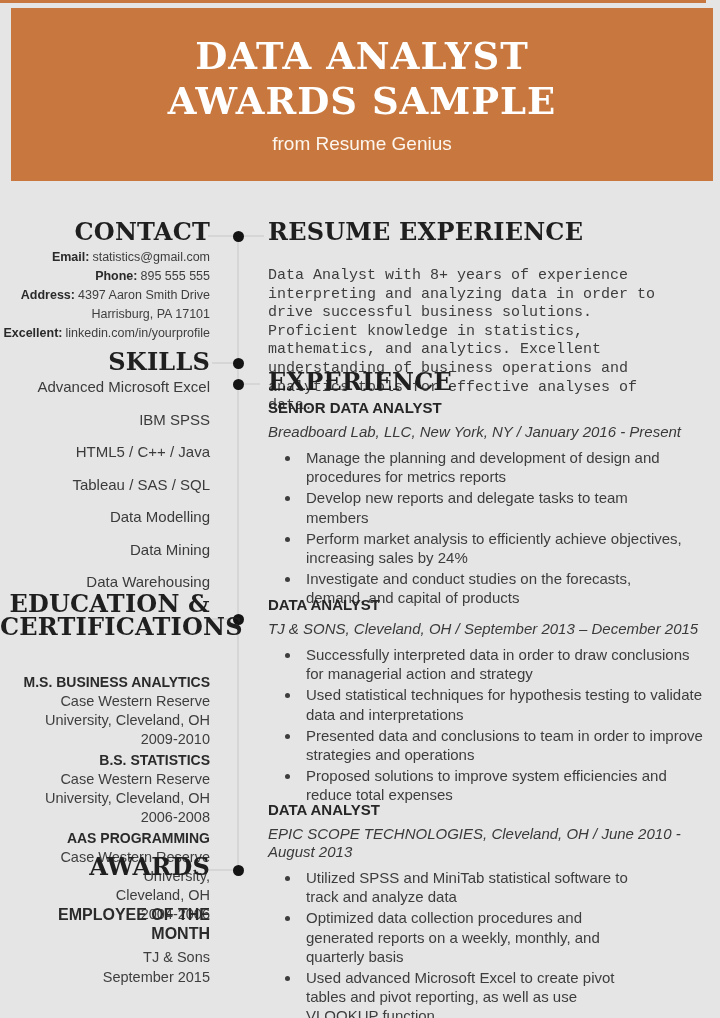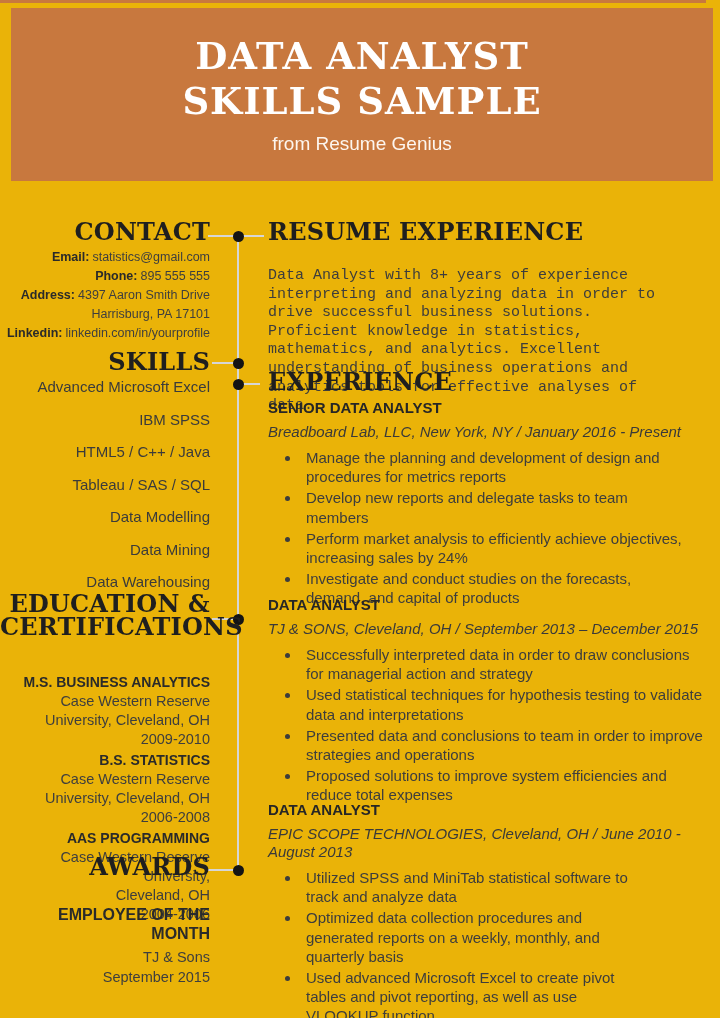--- a/index.html
+++ b/index.html
@@ -1,17 +1,17 @@
 <!DOCTYPE html>
 <html><head>
 <meta charset="utf-8">
 <style>
   html,body { margin:0; padding:0; background:#ffffff; }
   .page {
-    position:relative; width:720px; height:1018px; background:#eab308;
+    position:relative; width:720px; height:1018px; background:#e5e5e5;
     font-family:"Liberation Sans", sans-serif; overflow:hidden;
     color:#3e3e3e;
   }
   
   .top-strip { position:absolute; left:0; top:0; width:706px; height:3px; background:#c8783e; }
   .banner {
     position:absolute; left:11px; top:8px; width:702px; height:173px;
     background:#c8783e; text-align:center; color:#ffffff;
   }
   .banner-title {
@@ -54,21 +54,21 @@
 </style>
 </head>
 <body>
 
 <div class="page">
 
   <div class="top-strip"></div>
   <div class="banner">
     <div class="banner-title">
       <div>DATA ANALYST</div>
-      <div>SKILLS SAMPLE</div>
+      <div>AWARDS SAMPLE</div>
     </div>
     <div class="banner-sub">from Resume Genius</div>
   </div>
 
   <div class="tl-line"></div>
   <div class="tl-conn" style="left:208px; top:235px; width:56px;"></div>
   <div class="tl-conn" style="left:212px; top:362px; width:26px;"></div>
   <div class="tl-conn" style="left:238px; top:383px; width:22px;"></div>
   <div class="tl-conn" style="left:212px; top:618px; width:26px;"></div>
   <div class="tl-conn" style="left:206px; top:869px; width:32px;"></div>
@@ -85,21 +85,21 @@
       <span class="c-label">Email:</span><span class="c-val">statistics@gmail.com</span>
     </div>
     <div>
       <span class="c-label">Phone:</span><span class="c-val">895 555 555</span>
     </div>
     <div>
       <span class="c-label">Address:</span><span class="c-val">4397 Aaron Smith Drive</span>
       <div>Harrisburg, PA 17101</div>
     </div>
     <div>
-      <span class="c-label">Linkedin:</span><span class="c-val">linkedin.com/in/yourprofile</span>
+      <span class="c-label">Excellent:</span><span class="c-val">linkedin.com/in/yourprofile</span>
     </div>
   </div>
 
   <div class="lc serif-head" style="top:350px;">SKILLS</div>
 
   <div class="lc skills-list" style="top:379px;">
     <div class="skill-item">Advanced Microsoft Excel</div>
     <div class="skill-item">IBM SPSS</div>
     <div class="skill-item">HTML5 / C++ / Java</div>
     <div class="skill-item">Tableau / SAS / SQL</div>

